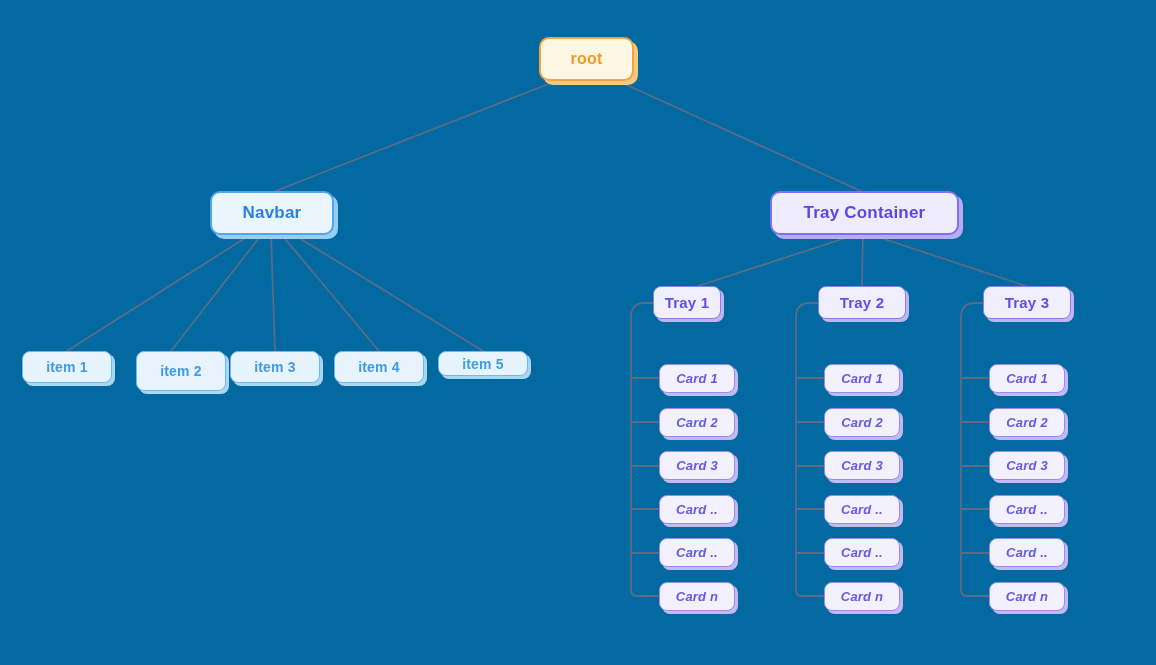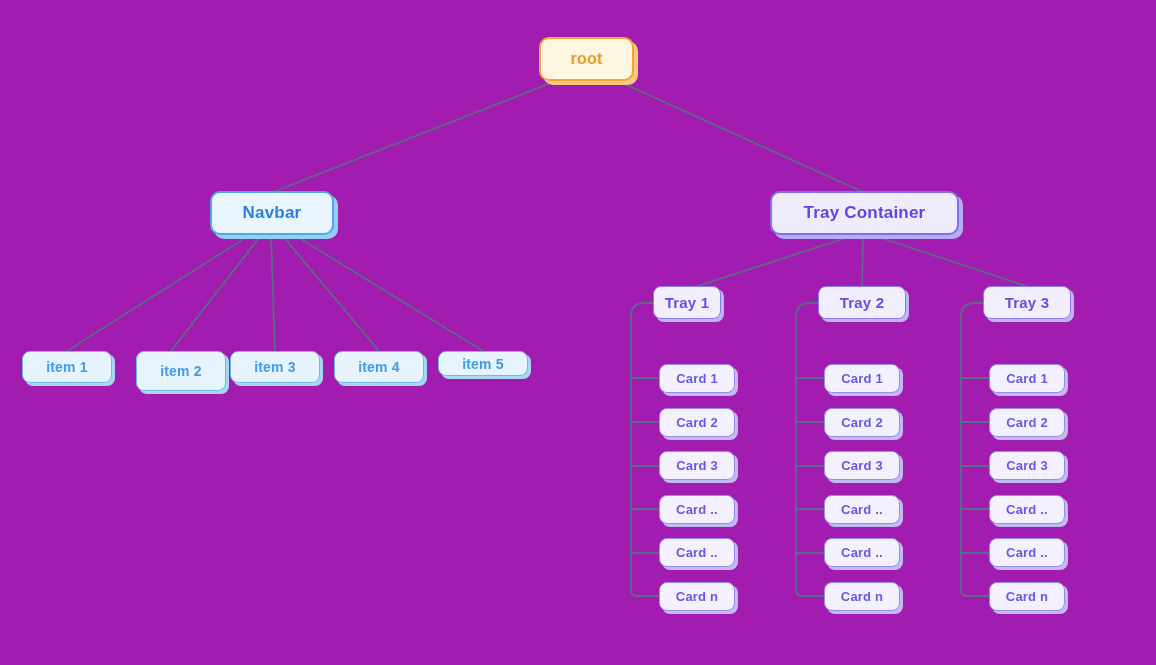--- a/index.html
+++ b/index.html
@@ -1,19 +1,19 @@
 <!DOCTYPE html>
 <html style="--edge: #5a6c87; --root-bg: #fdf6e2; --root-border: #f3a43b; --root-text: #f09b26; --root-shadow: #f8ca80; --navbar-bg: #e9f6fe; --navbar-border: #54a4e9; --navbar-text: #2e7fe1; --navbar-shadow: #96cef3; --item-bg: #e7f4fd; --item-border: #72b8ed; --item-text: #3f9ceb; --item-shadow: #a8d7f4; --tray-container-bg: #efecfe; --tray-container-border: #7e70ee; --tray-container-text: #5948e5; --tray-container-shadow: #b7acf4; --tray-bg: #f1effe; --tray-border: #8a7df0; --tray-text: #5f51e6; --tray-shadow: #bfb5f5; --card-bg: #f3f1fe; --card-border: #968bf1; --card-text: #655ae8; --card-shadow: #c3baf5;"><head>
 <meta charset="utf-8">
 <style>
   html,body{margin:0;padding:0;background:#ffffff;}
   .stage{
     position:relative;
     width:1156px;height:665px;
-    background:#a21caf;
+    background:#0369a1;
     overflow:hidden;
     font-family:"Liberation Sans",sans-serif;
   }
   svg.edges{position:absolute;left:0;top:0;}
   svg.edges path{
     stroke:var(--edge,#5a6c87);
     stroke-width:1.8;
     fill:none;
     stroke-linecap:round;
   }
@@ -63,20 +63,21 @@
     font-size:15px;font-weight:700;
     border-radius:8px;
   }
   .purple-sm{
     background:var(--card-bg,#f3f1fe);
     border:1.5px solid var(--card-border,#968bf1);
     color:var(--card-text,#655ae8);
     box-shadow:3px 3px 0 var(--card-shadow,#c3baf5);
     font-size:13px;font-weight:600;
     border-radius:8px;
+    font-style:italic;
   }
 </style>
 </head>
 <body>
 
 <div class="stage">
 
   <svg class="edges" width="1156" height="665" viewBox="0 0 1156 665">
     <path d="M 556 81 L 273 192"></path>
     <path d="M 618 81 L 863 192"></path>

